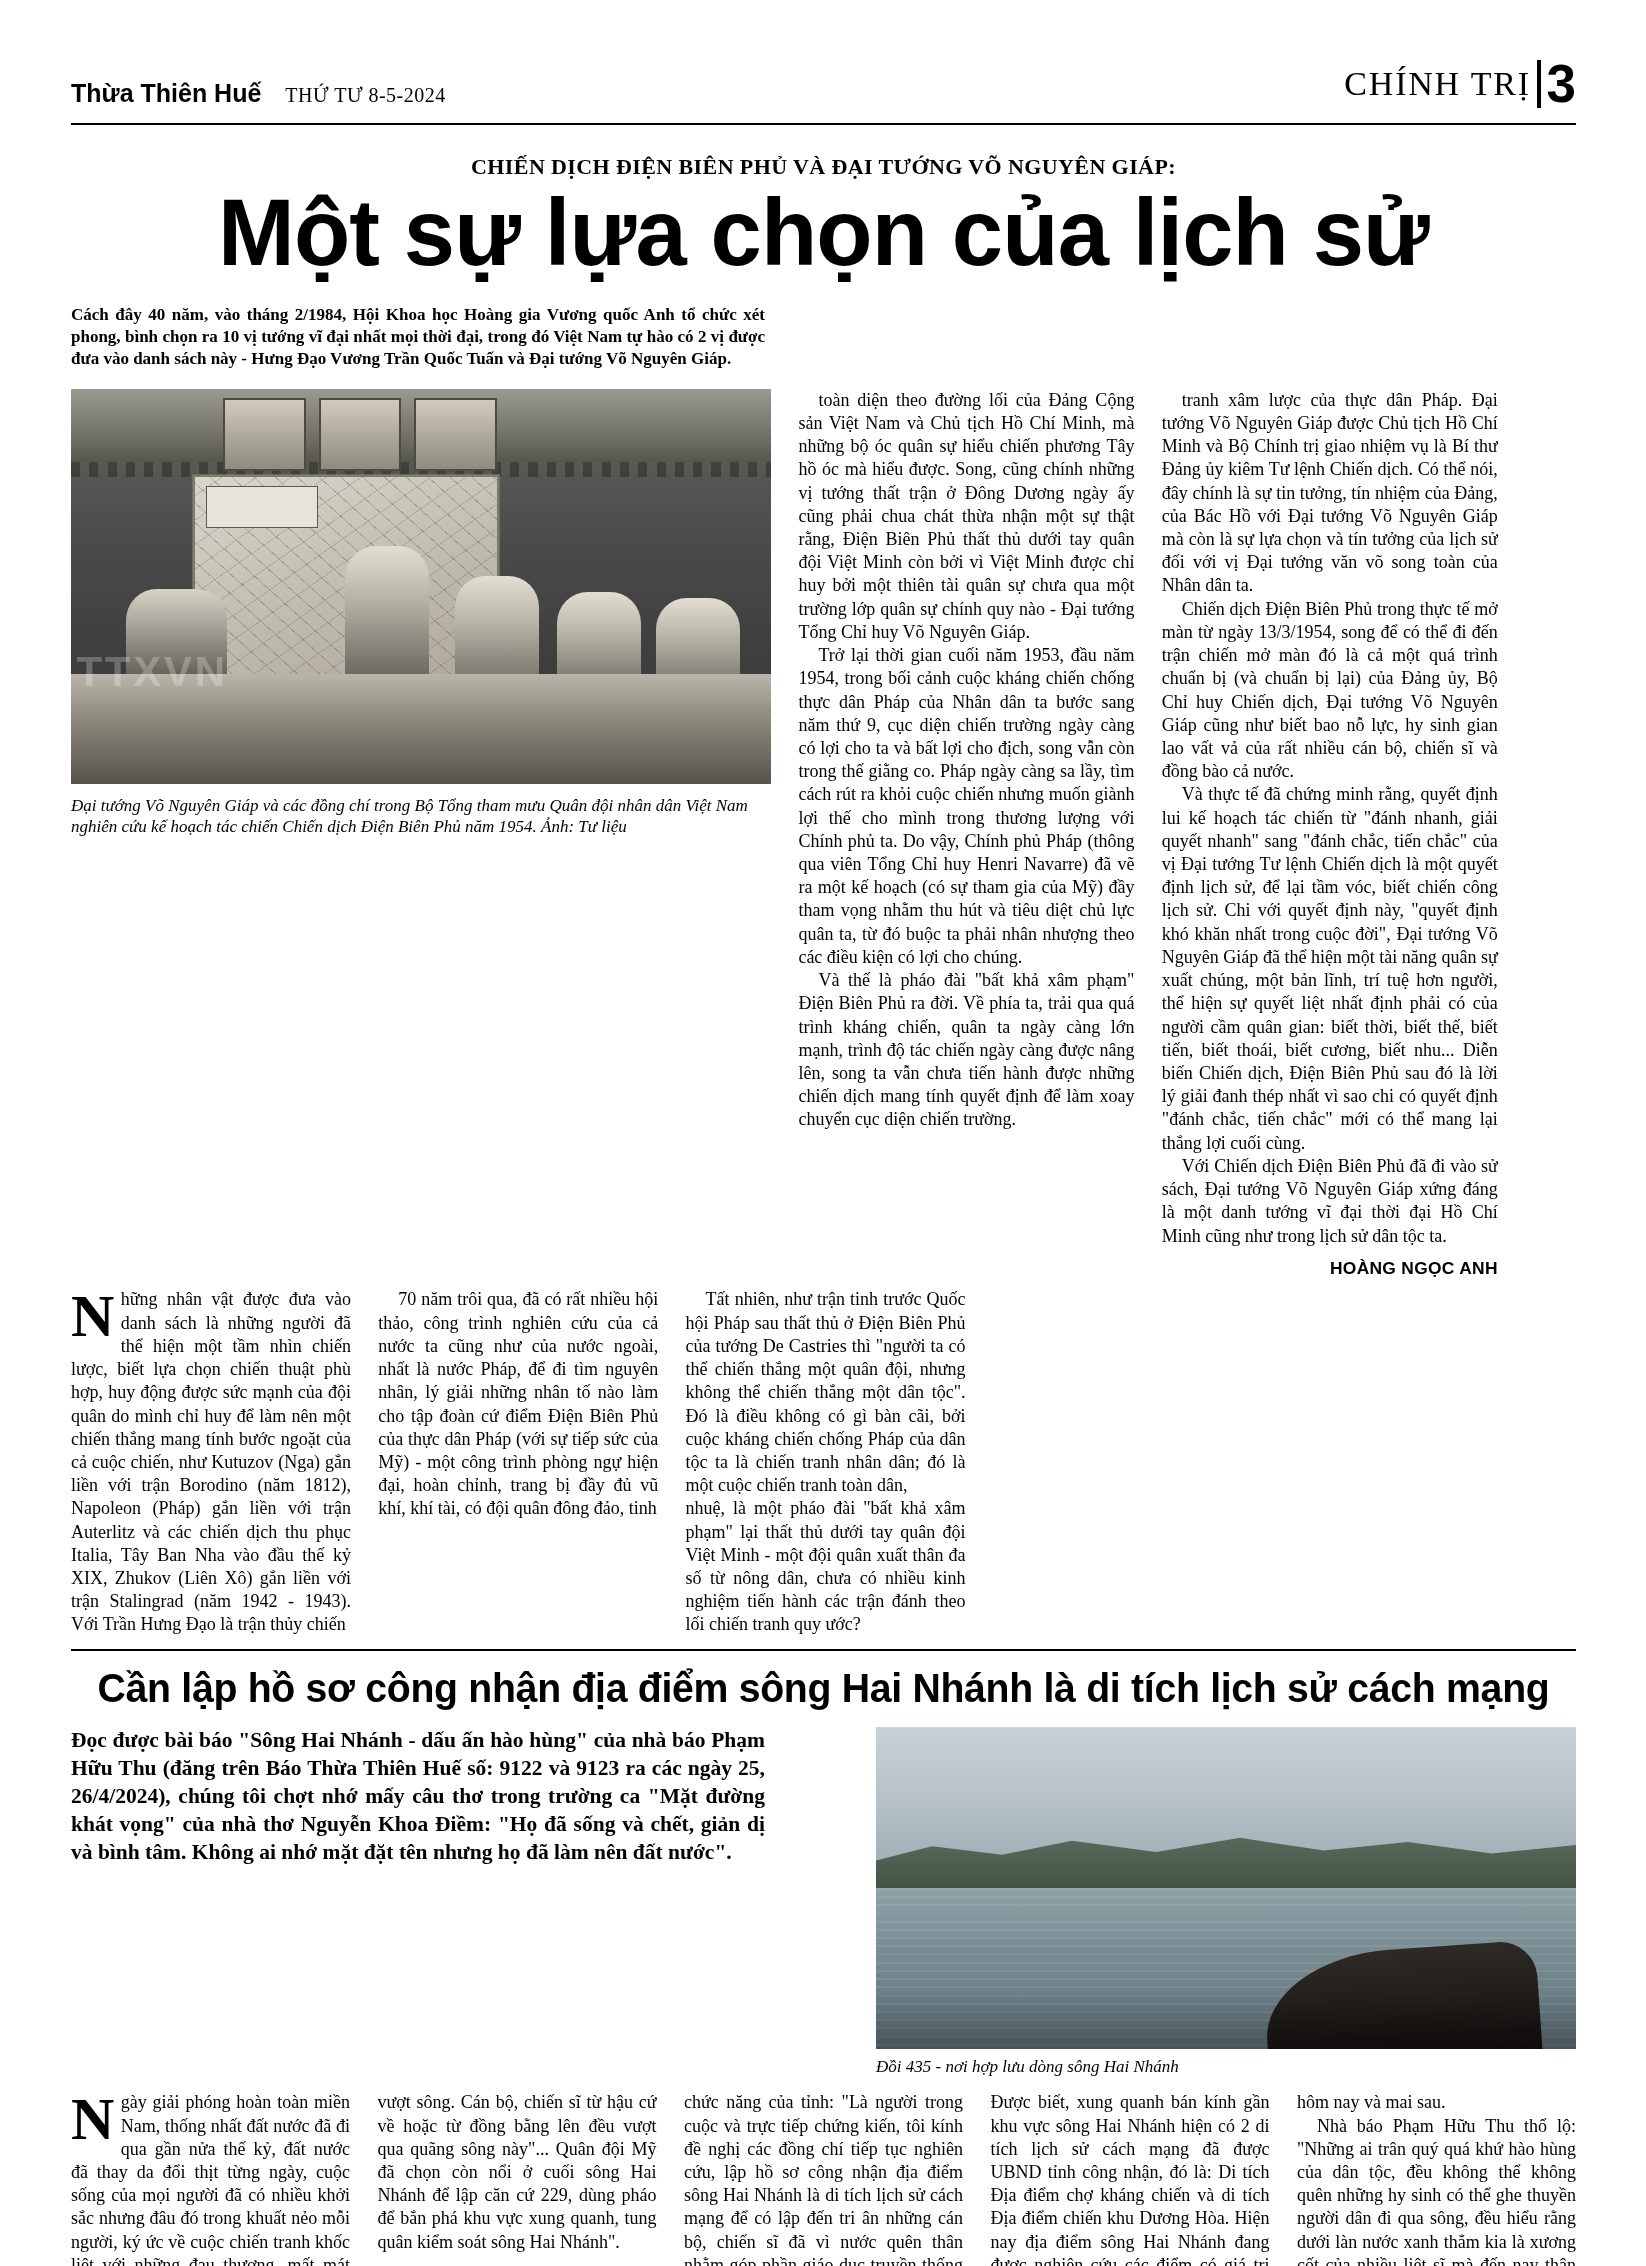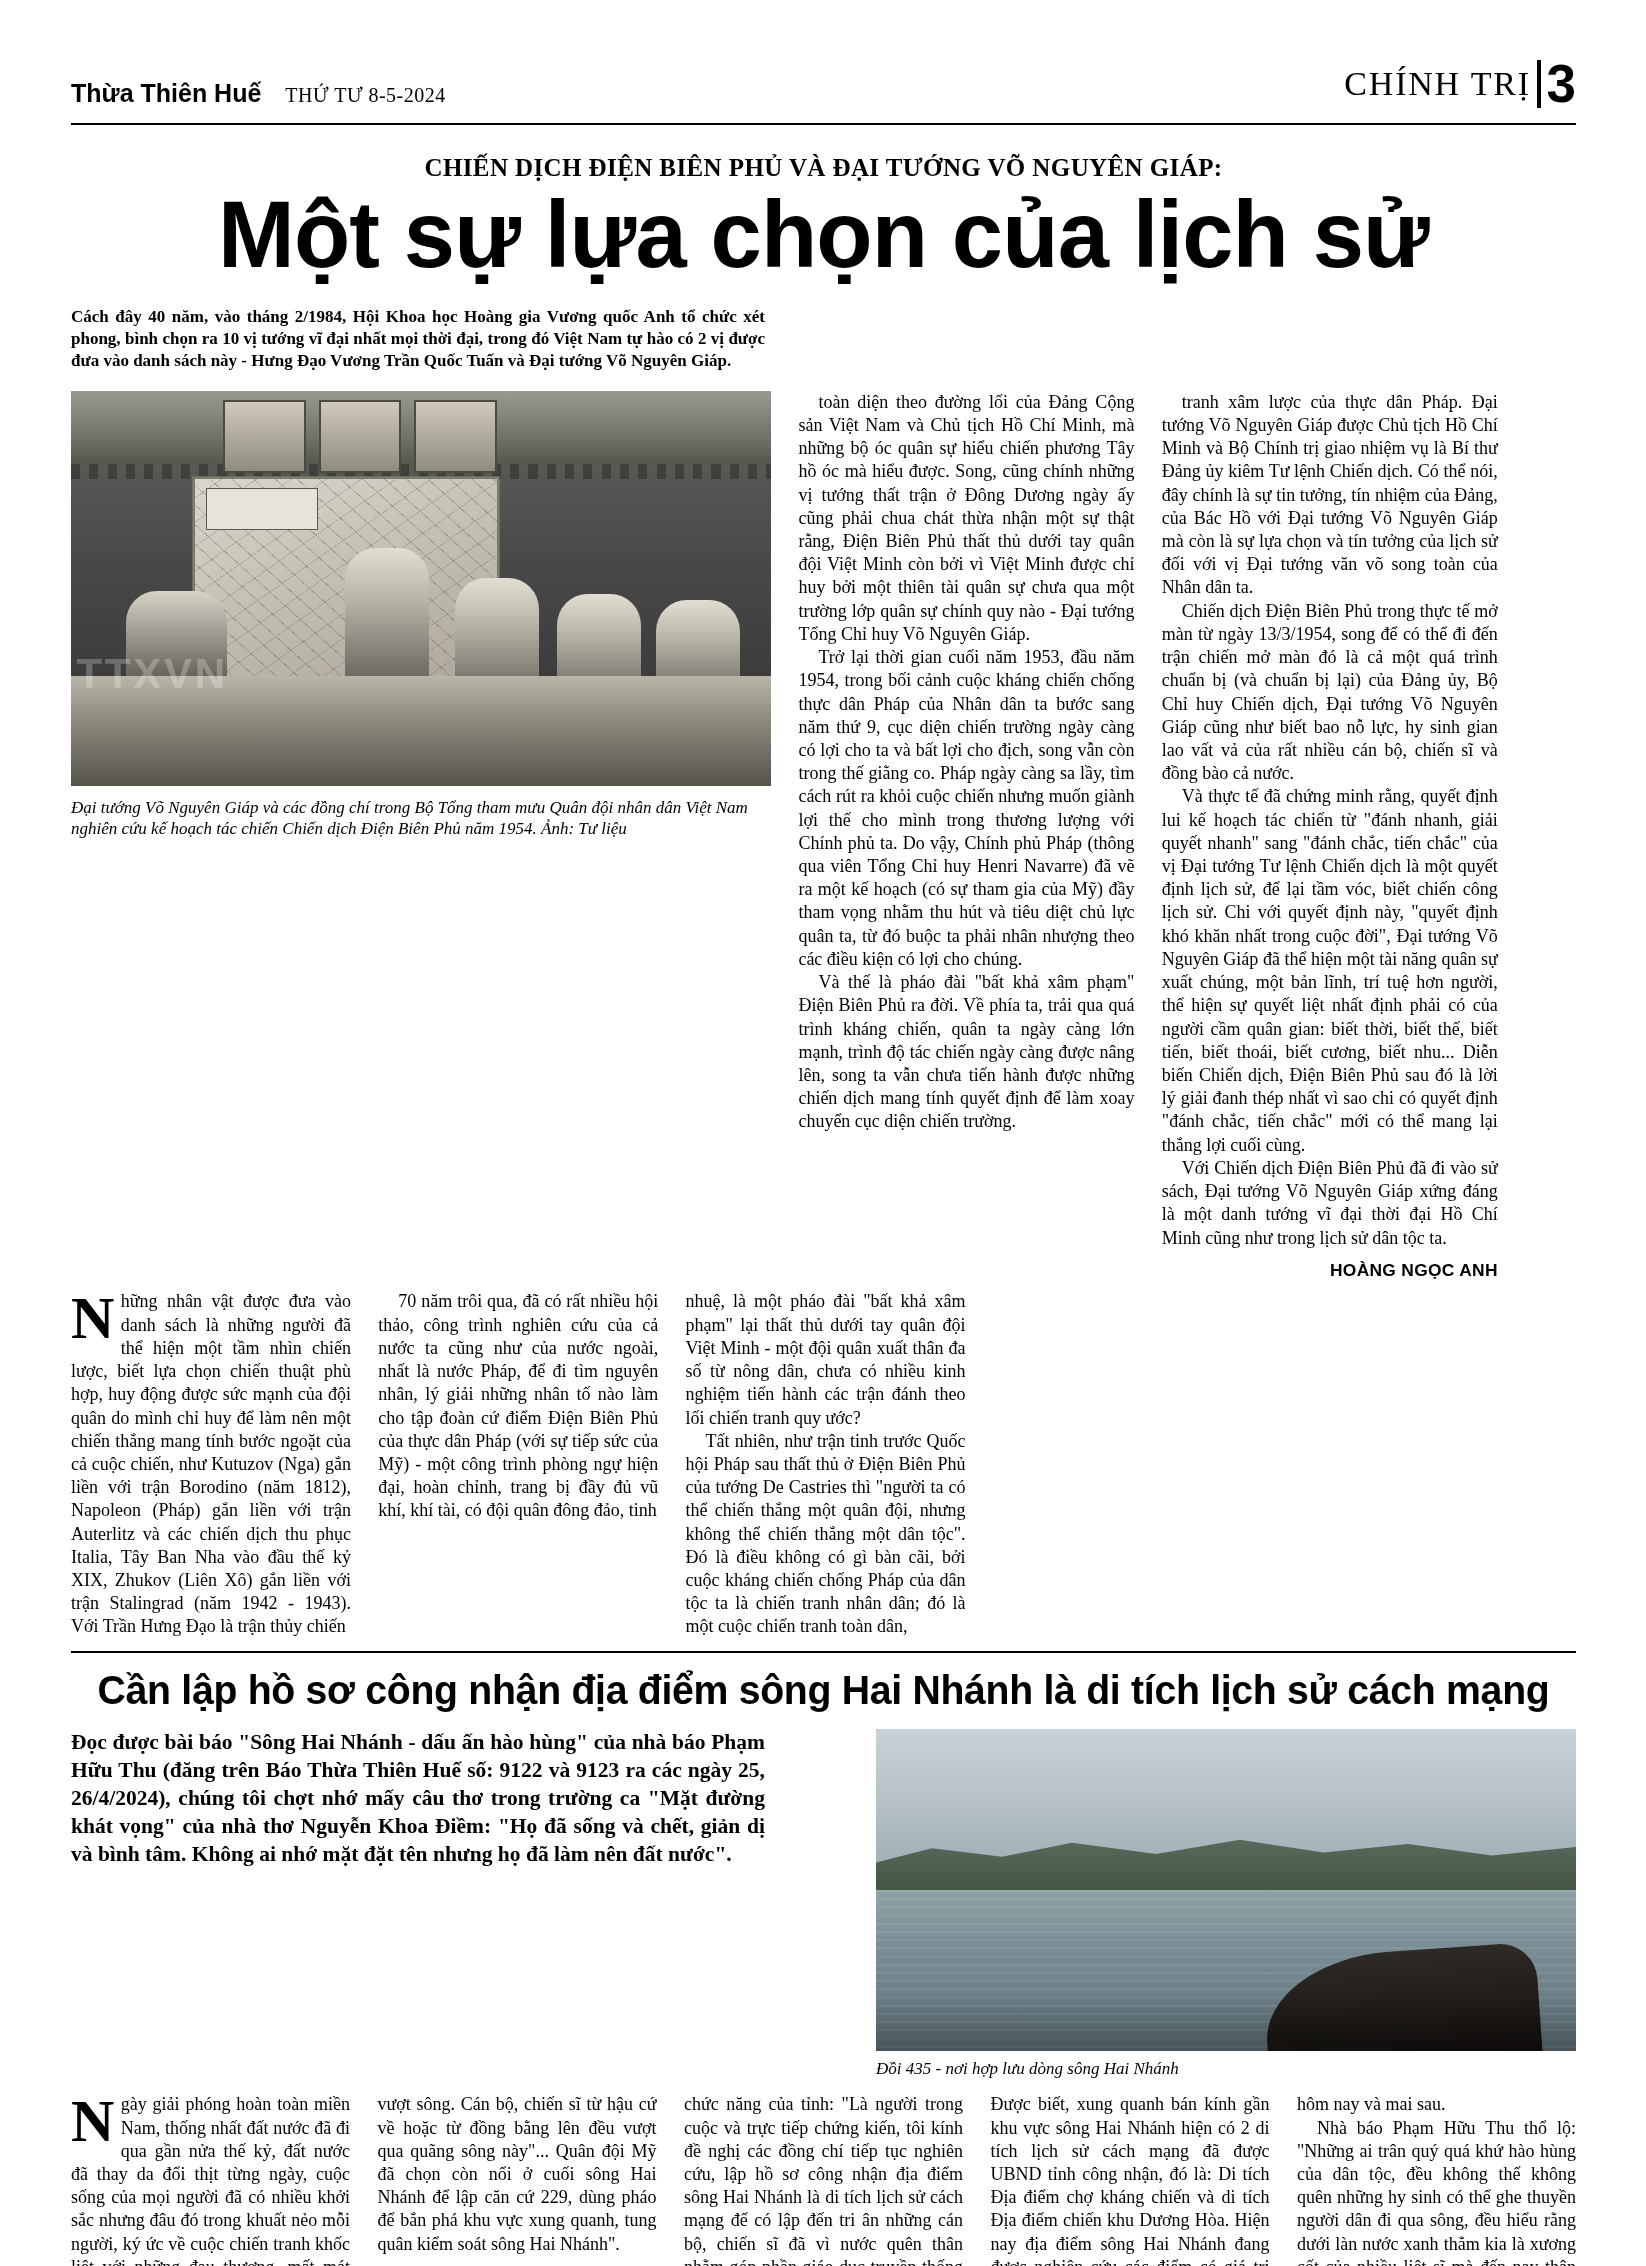--- a/index.html
+++ b/index.html
@@ -74,21 +74,21 @@
   .top-rule {
     border-top: 2.7px solid #000;
     margin-top: 9.1px;
   }
 
   
   .kicker {
     text-align: center;
     font-family: "Liberation Serif", serif;
     font-weight: bold;
-    font-size: 25px;
+    font-size: 22px;
     letter-spacing: 0.4px;
     margin-top: 29px;
   }
   .headline-main {
     text-align: center;
     font-family: "Liberation Sans", sans-serif;
     font-weight: bold;
     font-size: 95px;
     line-height: 1.0;
     letter-spacing: -0.9px;
@@ -364,22 +364,22 @@
 
     <div class="a1-body" style="margin-top:9.1px;">
       <div class="col">
         <span class="dc">N</span>
         <p style="text-indent:0">hững nhân vật được đưa vào danh sách là những người đã thể hiện một tầm nhìn chiến lược, biết lựa chọn chiến thuật phù hợp, huy động được sức mạnh của đội quân do mình chỉ huy để làm nên một chiến thắng mang tính bước ngoặt của cả cuộc chiến, như Kutuzov (Nga) gắn liền với trận Borodino (năm 1812), Napoleon (Pháp) gắn liền với trận Auterlitz và các chiến dịch thu phục Italia, Tây Ban Nha vào đầu thế kỷ XIX, Zhukov (Liên Xô) gắn liền với trận Stalingrad (năm 1942 - 1943). Với Trần Hưng Đạo là trận thủy chiến</p>
       </div>
       <div class="col">
         <p>70 năm trôi qua, đã có rất nhiều hội thảo, công trình nghiên cứu của cả nước ta cũng như của nước ngoài, nhất là nước Pháp, để đi tìm nguyên nhân, lý giải những nhân tố nào làm cho tập đoàn cứ điểm Điện Biên Phủ của thực dân Pháp (với sự tiếp sức của Mỹ) - một công trình phòng ngự hiện đại, hoàn chỉnh, trang bị đầy đủ vũ khí, khí tài, có đội quân đông đảo, tinh</p>
       </div>
       <div class="col">
+        <p>Tất nhiên, như trận tinh trước Quốc hội Pháp sau thất thủ ở Điện Biên Phủ của tướng De Castries thì "người ta có thể chiến thắng một quân đội, nhưng không thể chiến thắng một dân tộc". Đó là điều không có gì bàn cãi, bởi cuộc kháng chiến chống Pháp của dân tộc ta là chiến tranh nhân dân; đó là một cuộc chiến tranh toàn dân,</p>
         <p style="text-indent:0">nhuệ, là một pháo đài "bất khả xâm phạm" lại thất thủ dưới tay quân đội Việt Minh - một đội quân xuất thân đa số từ nông dân, chưa có nhiều kinh nghiệm tiến hành các trận đánh theo lối chiến tranh quy ước?</p>
-        <p>Tất nhiên, như trận tinh trước Quốc hội Pháp sau thất thủ ở Điện Biên Phủ của tướng De Castries thì "người ta có thể chiến thắng một quân đội, nhưng không thể chiến thắng một dân tộc". Đó là điều không có gì bàn cãi, bởi cuộc kháng chiến chống Pháp của dân tộc ta là chiến tranh nhân dân; đó là một cuộc chiến tranh toàn dân,</p>
       </div>
       <div style="width:700px"></div>
     </div>
   </div>
 
   <div class="divider"></div>
 
   <div>
     <div class="headline2">Cần lập hồ sơ công nhận địa điểm sông Hai Nhánh là di tích lịch sử cách mạng</div>
 

